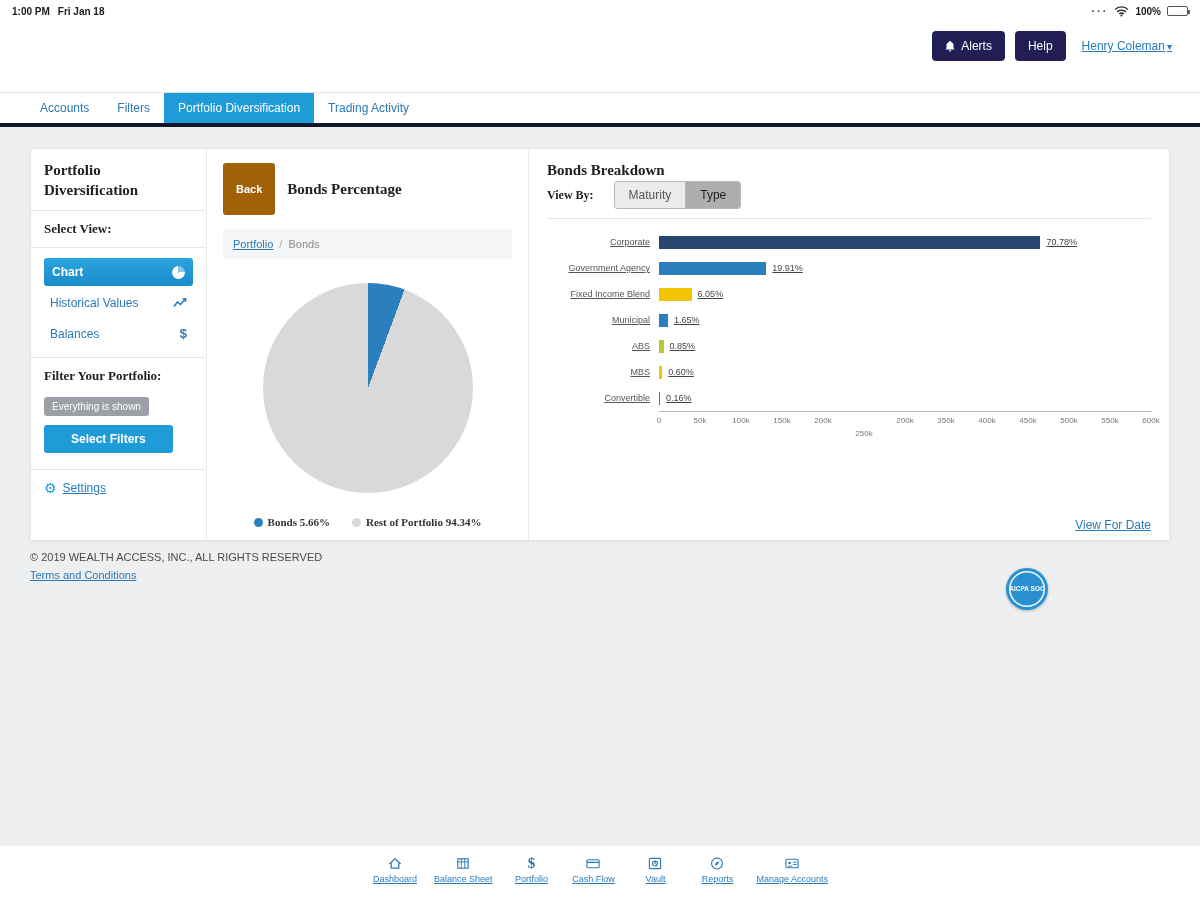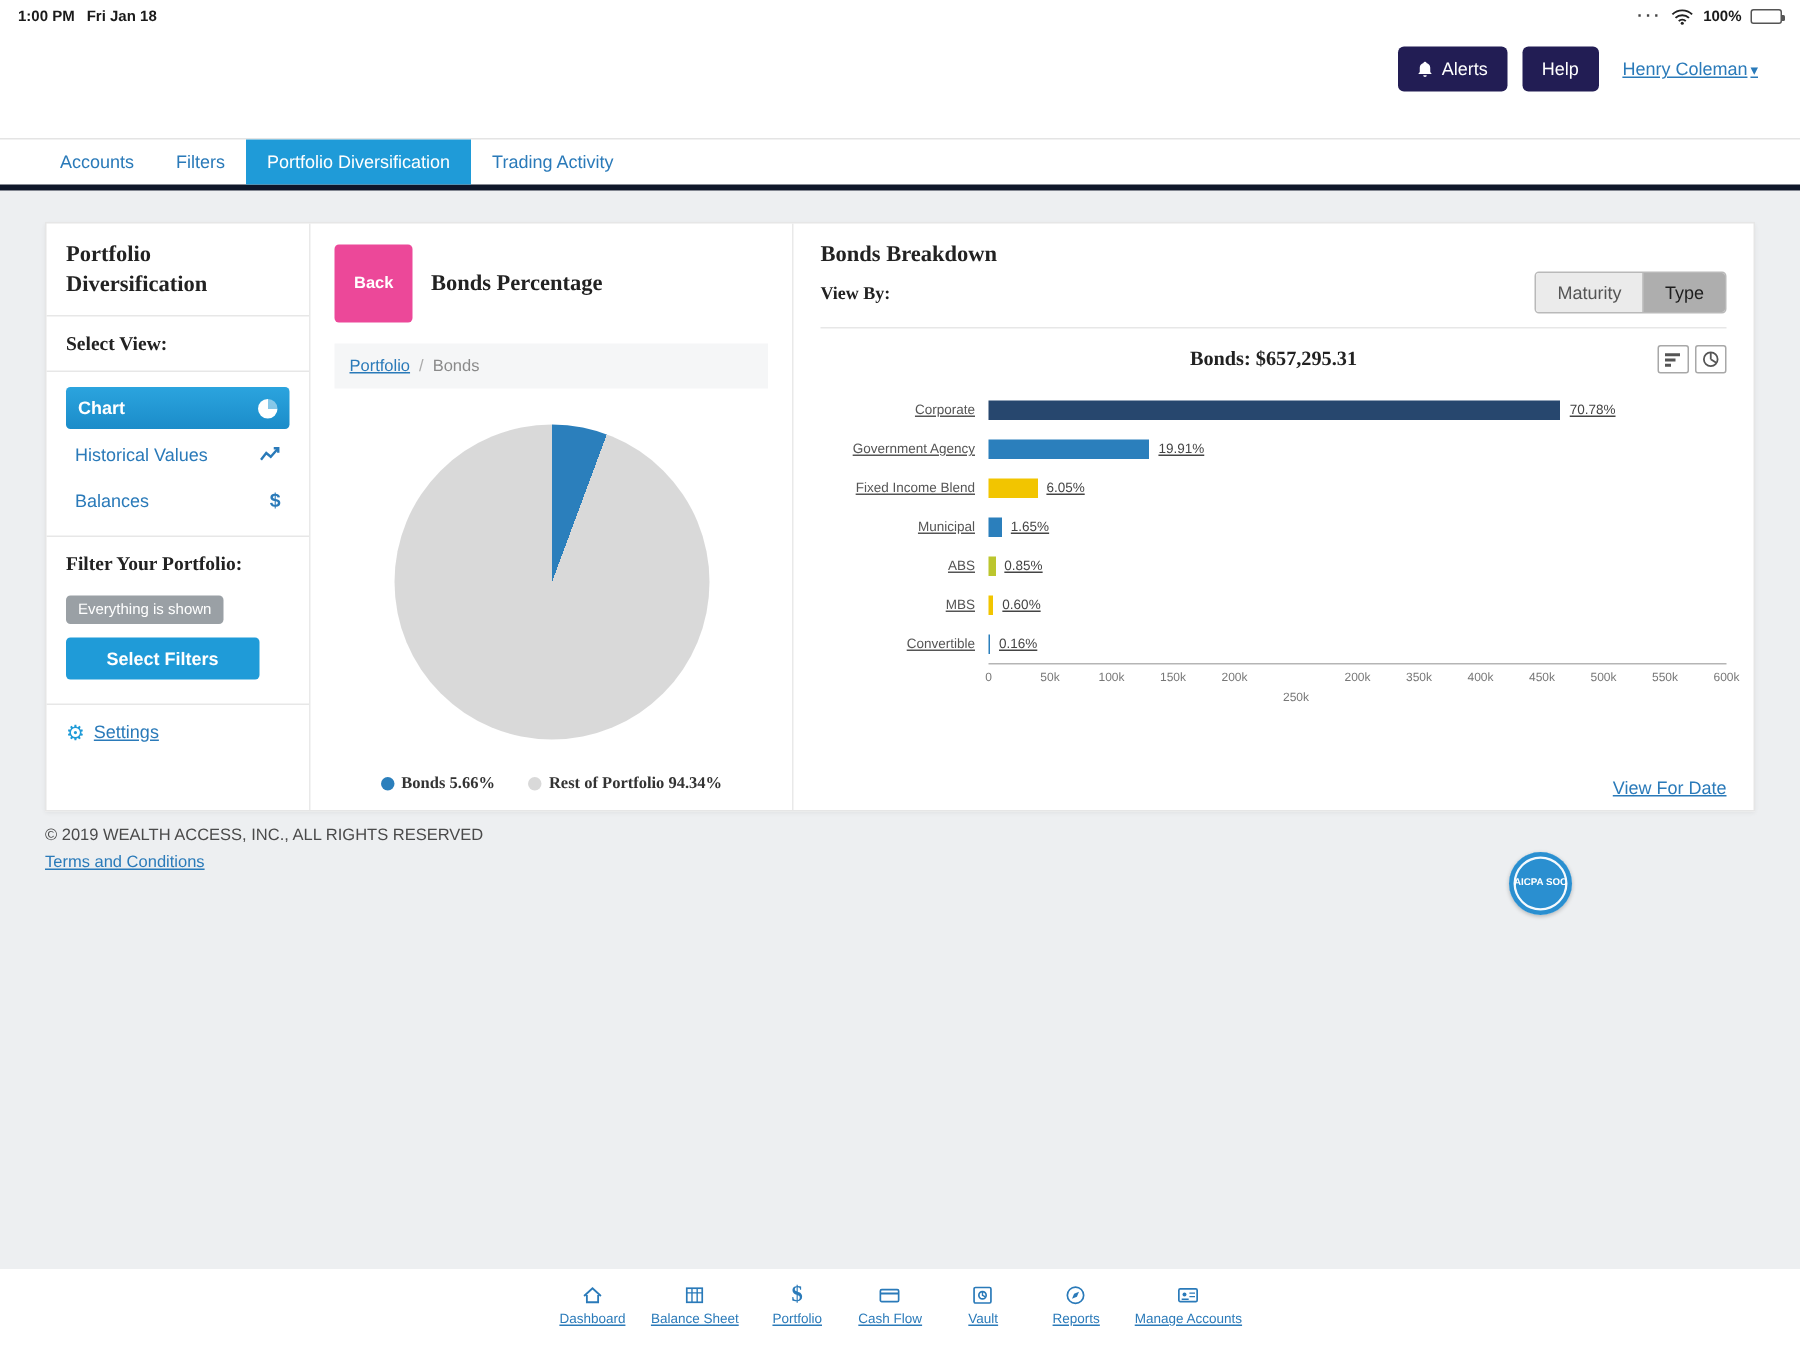--- a/index.html
+++ b/index.html
@@ -52,35 +52,35 @@
   .dollar-ic{font-size:13px;font-weight:700}
   .chip{background:#9aa0a5;color:#fff;font-size:10px;padding:4px 8px;border-radius:3px;display:inline-block;cursor:default}
   .btn-blue{background:#1f9bd8;color:#fff;font-size:12px;font-weight:700;border:none;
     padding:7px 27px;border-radius:3px;cursor:pointer;display:inline-block}
   .settings-row{display:flex;align-items:center;gap:6px;font-size:12px;color:#2a7ab9;cursor:pointer}
   .gear{font-size:14px;text-decoration:none}
 
   
   .col-mid{width:322px;border-right:1px solid #e9e9e9;padding:14px 16px;box-sizing:border-box;position:relative}
   .mid-head{display:flex;align-items:center;gap:12px}
-  .btn-back{background:#ec4899;color:#fff;font-size:11px;font-weight:700;border:none;
+  .btn-back{background:#a16207;color:#fff;font-size:11px;font-weight:700;border:none;
     padding:20px 13px;border-radius:3px;cursor:pointer}
   .panel-title{font-family:"Liberation Serif",serif;font-size:15px;font-weight:700;color:#222;margin:0}
   .crumbbar{margin-top:14px;background:#f5f6f7;padding:9px 10px;font-size:11px;display:flex;gap:6px;align-items:center}
   .crumb-cur{color:#8a8a8a}
   .crumb-sep{color:#aaa;text-decoration:none}
   .pie{width:210px;height:210px;border-radius:50%;margin:24px auto 0;cursor:pointer}
   .legend{position:absolute;left:0;right:0;bottom:12px;display:flex;justify-content:center;
     gap:22px;align-items:center;font-family:"Liberation Serif",serif;font-weight:700;font-size:11px;color:#333}
   .legend-item{display:flex;align-items:center;gap:5px}
   .ldot{width:9px;height:9px;border-radius:50%;display:inline-block}
 
   
   .col-rt{flex:1;padding:13px 18px;box-sizing:border-box;position:relative}
-  .viewby{display:flex;justify-content:space-between;align-items:center;gap:20px;margin-top:2px}
+  .viewby{display:flex;justify-content:flex-start;align-items:center;gap:20px;margin-top:2px}
   .vb-label{font-family:"Liberation Serif",serif;font-size:12px;font-weight:700;color:#222}
   .seg{display:flex;border:1px solid #b9b9b9;border-radius:3px;overflow:hidden}
   .seg-btn{font-size:12px;padding:6px 14px;background:#ebebeb;color:#555;cursor:pointer}
   .seg-btn.selected{background:#aeaeae;color:#1e1e1e;border-left:1px solid #b9b9b9}
   .rt-hr{border:none;border-top:1px solid #e7e7e7;margin:9px 0 0}
   .chart-head{position:relative;margin-top:11px;text-align:center;height:20px}
   .chart-title{font-family:"Liberation Serif",serif;font-size:13.5px;font-weight:700;color:#222}
   .chart-toggles{position:absolute;right:0;top:0;display:flex;gap:4px}
   .toggle{width:19px;height:17px;border:1px solid #a8a8a8;border-radius:2px;background:#fff;
     display:flex;align-items:center;justify-content:center;cursor:pointer}
@@ -228,38 +228,20 @@
     <h2 class="panel-title">Bonds Breakdown</h2>
     <div class="viewby">
       <span class="vb-label">View By:</span>
       <span class="seg">
         <span class="seg-btn">Maturity</span>
         <span class="seg-btn selected">Type</span>
       </span>
     </div>
     <hr class="rt-hr">
 
-    <div class="chart-head">
-      <span class="chart-title">Bonds: $657,295.31</span>
-      <span class="chart-toggles">
-        <span class="toggle">
-          <svg width="11" height="10" viewBox="0 0 11 10">
-              <rect x="0" y="0.5" width="10" height="2" fill="#555"></rect>
-              <rect x="0" y="4" width="7" height="2" fill="#555"></rect>
-              <rect x="0" y="7.5" width="4" height="2" fill="#555"></rect>
-            </svg>
-        </span>
-        <span class="toggle">
-          <svg width="11" height="11" viewBox="0 0 12 12">
-              <circle cx="6" cy="6" r="5" fill="none" stroke="#555" stroke-width="1.3"></circle>
-              <path d="M6 6V1M6 6l4 2.6" stroke="#555" stroke-width="1.3" fill="none"></path>
-            </svg>
-        </span>
-      </span>
-    </div>
 
     <div class="bars">
       <div class="brow">
         <span class="blabel">Corporate</span>
         <div class="btrack">
           <div class="bar" style="width: 77.54%; background: rgb(39, 71, 110);"></div>
           <span class="bpct">70.78%</span>
         </div>
       </div>
       <div class="brow">

